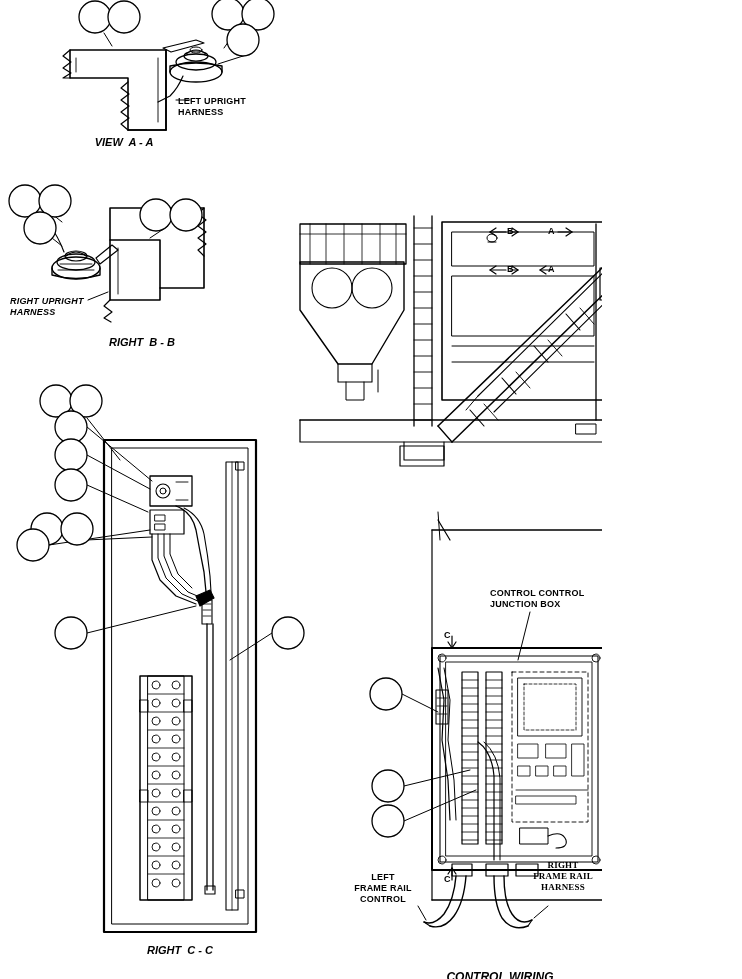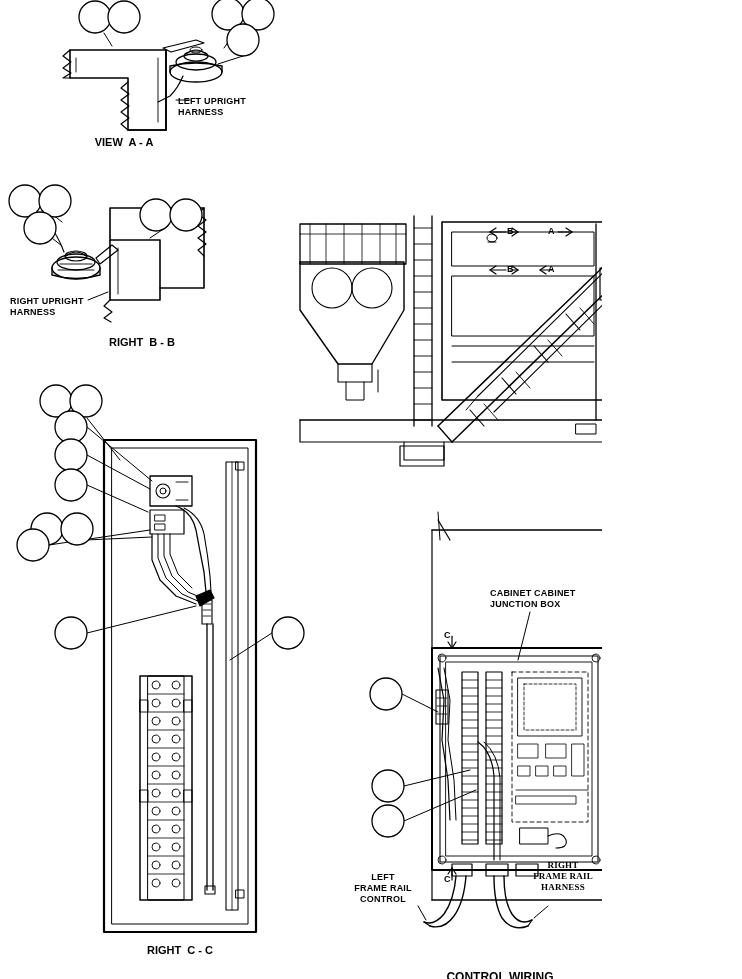--- a/index.html
+++ b/index.html
@@ -38,20 +38,21 @@
   .lbl.center { text-align: center; transform: translateX(-50%); }
   .viewlbl {
     position: absolute;
     font-family: "Liberation Sans", sans-serif;
     font-size: 11px;
     font-weight: bold;
     color: #000000;
     white-space: pre;
     text-align: center;
     transform: translateX(-50%);
+    font-style: italic;
   }
 </style>
 </head>
 <body>
 
 <div id="page">
 
   <svg class="svg-layer" viewBox="0 0 742 979">
     <g stroke="#000000" fill="none" stroke-width="1.2" stroke-linejoin="round" stroke-linecap="round">
 
@@ -370,26 +371,26 @@
         <circle cx="388" cy="821" r="16"></circle>
       </g>
     </g>
   </svg>
 
   <div class="lbl" style="left:178px; top:96px;">LEFT UPRIGHT
 HARNESS</div>
 
   <div class="viewlbl" style="left:124px; top:136px;">VIEW  A - A</div>
 
-  <div class="lbl" style="left:10px; top:296px;">RIGHT UPRIGHT
+  <div class="lbl" style="left:10px; top:296px;font-style:italic;">RIGHT UPRIGHT
 HARNESS</div>
 
   <div class="viewlbl" style="left:142px; top:336px;">RIGHT  B - B</div>
 
-  <div class="lbl" style="left:490px; top:588px;">CABINET CABINET
+  <div class="lbl" style="left:490px; top:588px;">CONTROL CONTROL
 JUNCTION BOX</div>
 
   <div class="lbl center" style="left:383px; top:872px;">LEFT
 FRAME RAIL
 CONTROL</div>
 
   <div class="lbl center" style="left:563px; top:860px;font-family:Liberation Serif, serif;">RIGHT
 FRAME RAIL
 HARNESS</div>
 

